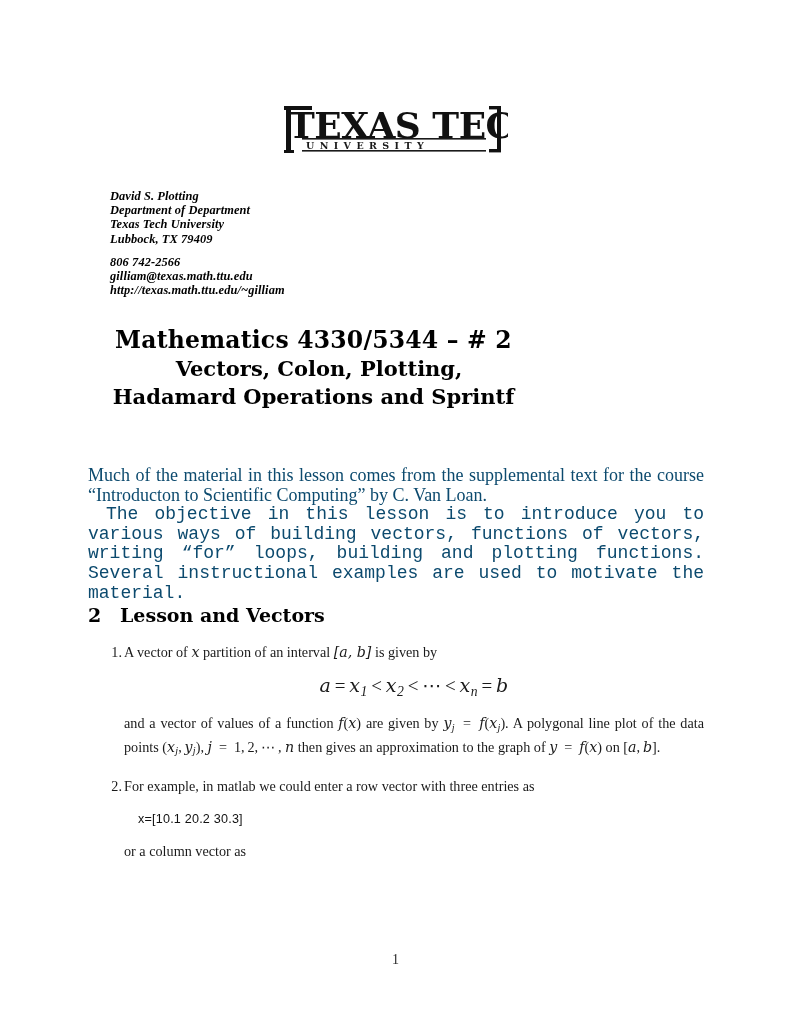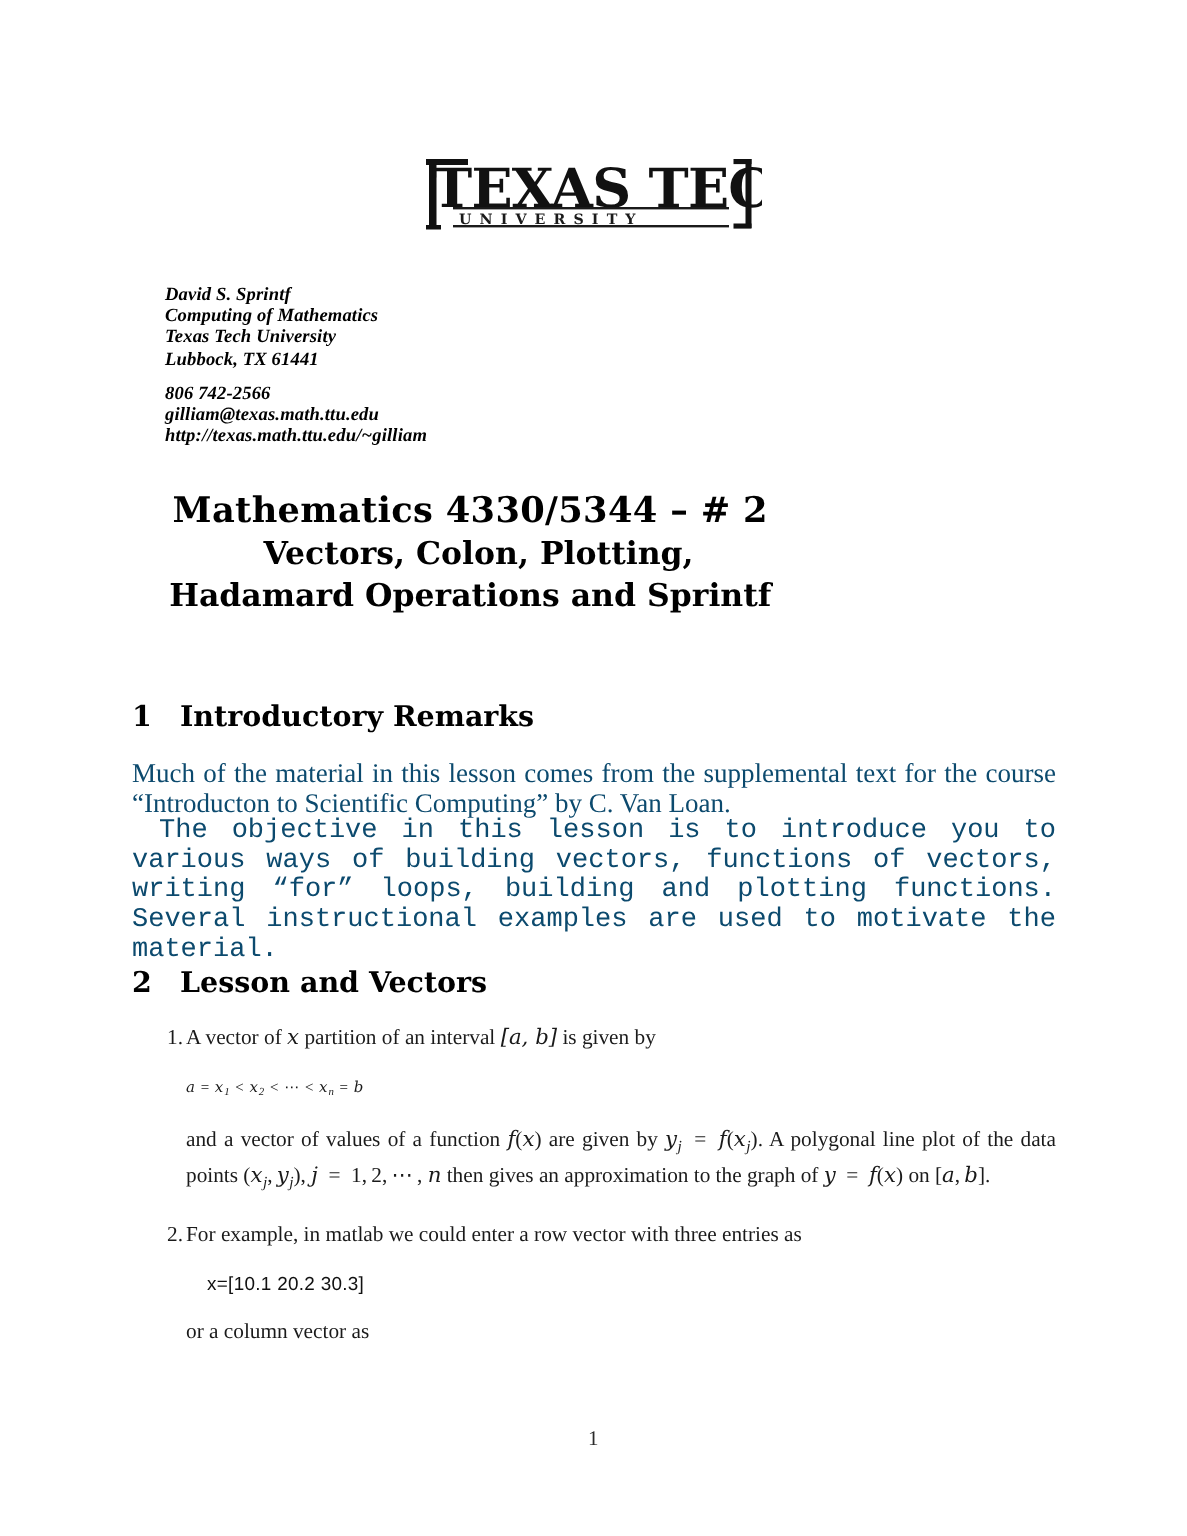--- a/index.html
+++ b/index.html
@@ -137,22 +137,22 @@
   
   .mi { font-family: "DejaVu Serif", "Liberation Serif", serif; font-style: italic; }
   .mn { font-family: "DejaVu Serif", "Liberation Serif", serif; font-style: normal; }
   sub.ms {
     font-style: italic;
     font-size: 0.72em;
     vertical-align: -0.28em;
     margin-left: 0.3px;
   }
   .eq {
-    text-align: left;
-    font-size: 10px;
+    text-align: center;
+    font-size: 19px;
     margin: 13px 0 13px 0;
     letter-spacing: 0.3px;
   }
   .op { margin: 0 3.5px; font-style: normal; }
 
   pre.code {
     font-family: Liberation Sans, sans-serif;
     font-size: 12.6px;
     line-height: 16px;
     margin: 14px 0 0 0;
@@ -197,41 +197,38 @@
         <text x="22" y="49" font-family="DejaVu Serif, Liberation Serif, serif" font-size="9.5" font-weight="bold" letter-spacing="5.4" fill="#1a1a1a">UNIVERSITY</text>
 
         <rect x="213" y="6" width="4" height="46" fill="#111111"></rect>
         <rect x="205" y="6" width="12" height="3.4" fill="#111111"></rect>
         <rect x="205" y="49" width="12" height="3.4" fill="#111111"></rect>
       </svg>
     </div>
   </div>
 
   <div class="address">
-    <div>David S. Sprintf</div>
-    <div>Computing of Mathematics</div>
+    <div>David S. Plotting</div>
+    <div>Department of Department</div>
     <div>Texas Tech University</div>
-    <div>Lubbock, TX  61441</div>
+    <div>Lubbock, TX  79409</div>
     <span class="gap"></span>
     <div>806 742-2566</div>
     <div>gilliam@texas.math.ttu.edu</div>
     <div>http://texas.math.ttu.edu/~gilliam</div>
   </div>
 
   <div class="title">
     <span class="l1">Mathematics 4330/5344 – # 2</span>
     <span class="l2">Vectors, Colon, Plotting,</span>
     <span class="l3">Hadamard Operations and Sprintf</span>
   </div>
 
   <div class="col">
 
-    <h2 class="section">
-      <span class="num">1</span><span>Introductory Remarks</span>
-    </h2>
     <p class="body">Much of the material in this lesson comes from the supplemental text for the course “Introducton to Scientific Computing” by C. Van Loan.</p>
     <p class="body indent">The objective in this lesson is to introduce you to various ways of building vectors, functions of vectors, writing “for” loops, building and plotting functions. Several instructional examples are used to motivate the material.</p>
 
     <h2 class="section sec2">
       <span class="num">2</span><span>Lesson and Vectors</span>
     </h2>
 
     <ol class="items">
 
       <li>

